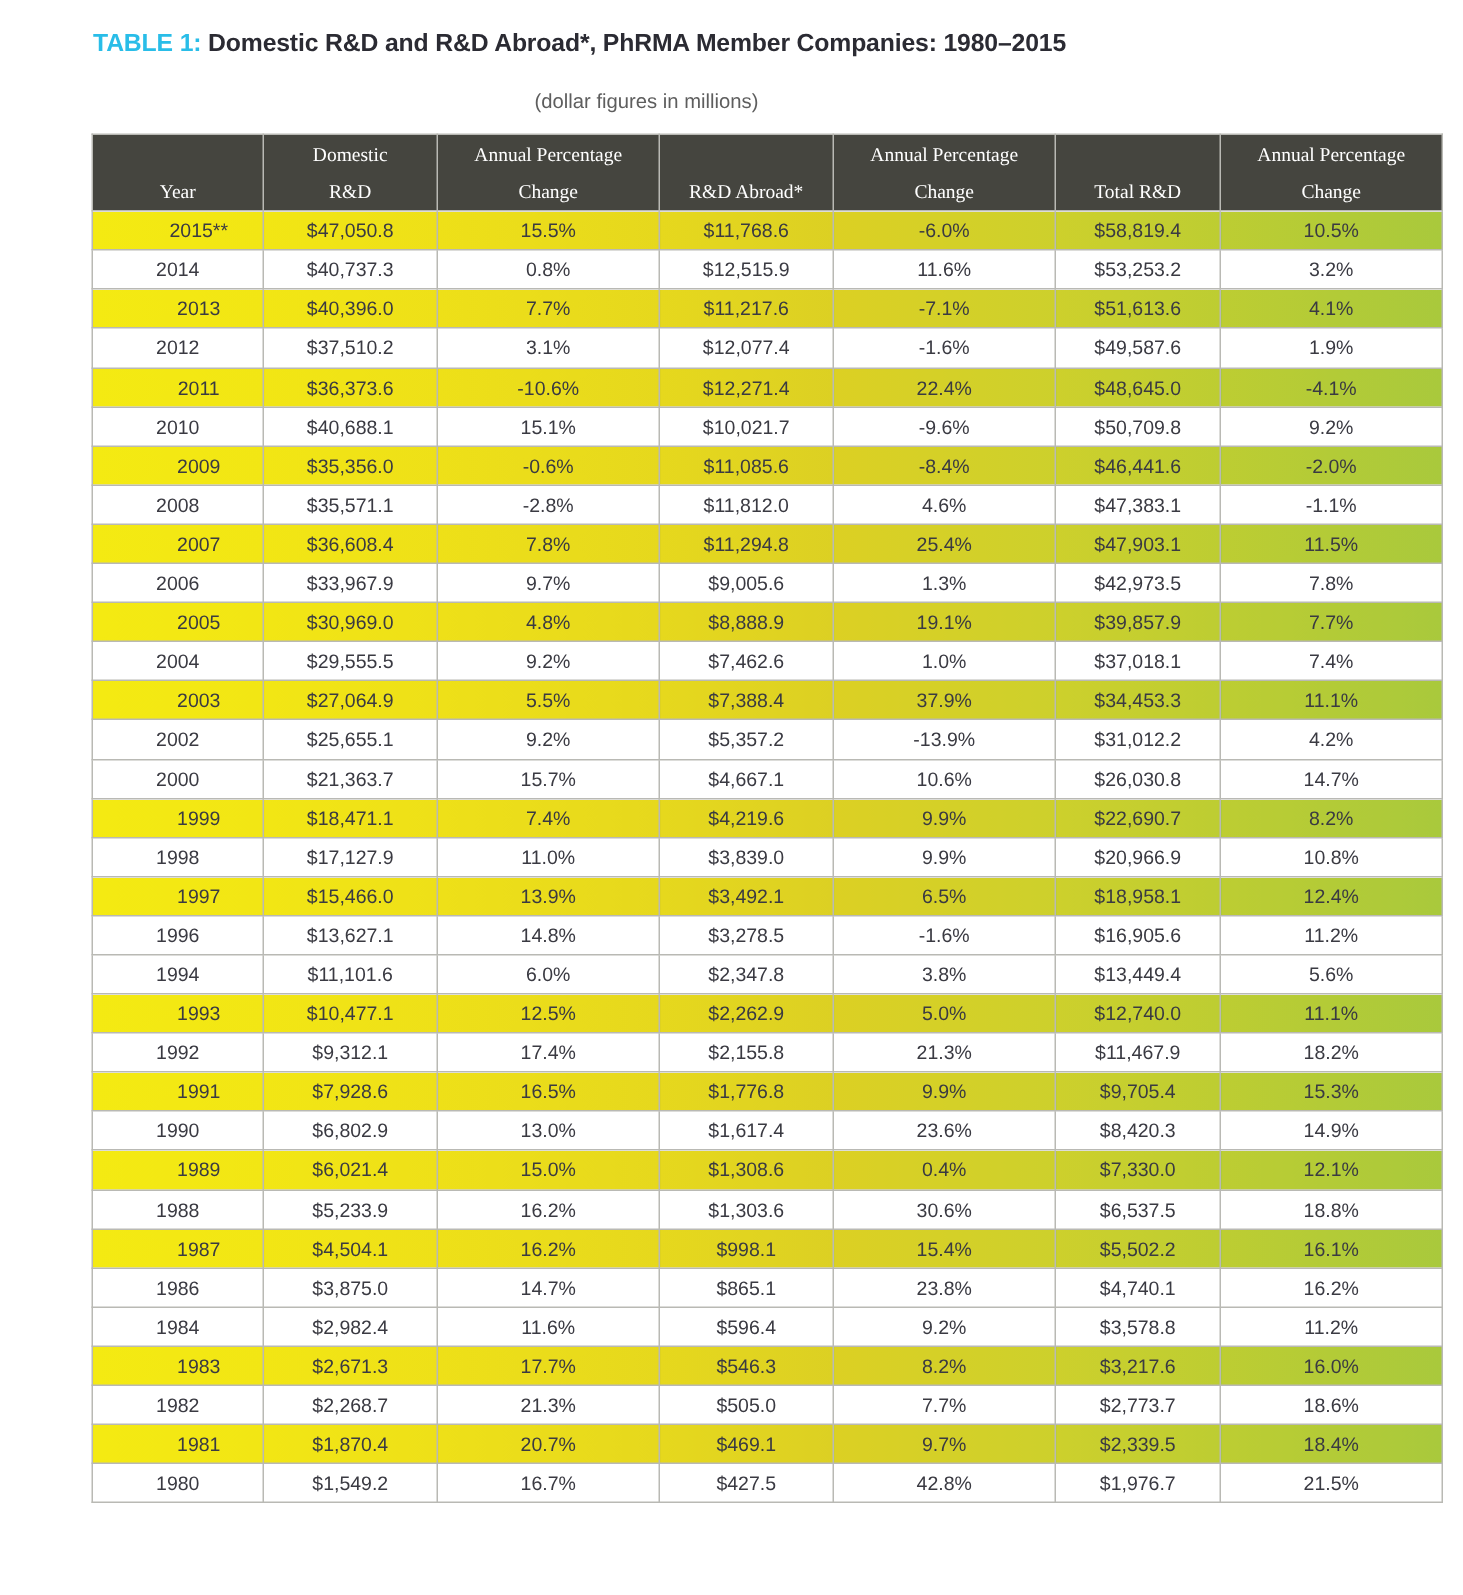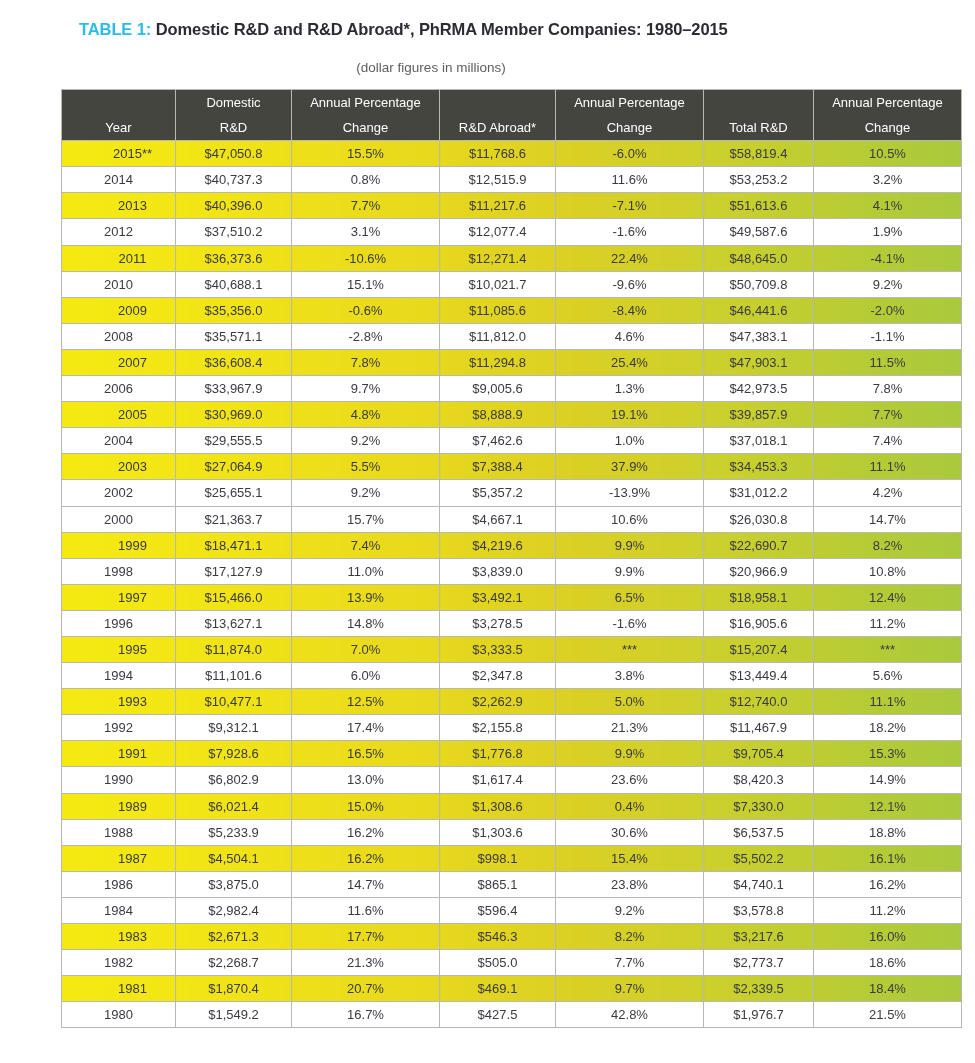--- a/index.html
+++ b/index.html
@@ -18,21 +18,20 @@
     position: relative;
     width: 975px;
     height: 1063px;
     box-sizing: border-box;
     padding: 0;
   }
 
   
   .title-wrap {
     padding: 20px 0 0 62px;
-    margin-left: 17px;
   }
   .table-title {
     font-size: 16.5px;
     font-weight: bold;
     color: #2b2b33;
     letter-spacing: -0.1px;
     white-space: nowrap;
   }
   .table-title .tag {
     color: #29bde8;
@@ -76,20 +75,21 @@
   thead th {
     background: #45453f;
     color: #ffffff;
     font-weight: normal;
     font-size: 13px;
     height: 50px;
     line-height: 16px;
     vertical-align: bottom;
     padding-bottom: 5px;
     border: 1px solid #6d6d66;
+    font-family: Liberation Serif, serif;
   }
   thead th .hl { display: block; }
 
   
   col.c-year   { width: 114px; }
   col.c-dom    { width: 116px; }
   col.c-domp   { width: 148px; }
   col.c-abr    { width: 116px; }
   col.c-abrp   { width: 148px; }
   col.c-tot    { width: 110px; }
@@ -326,29 +326,20 @@
           </tr>
           <tr class="plain">
             <td>1996</td>
             <td>$13,627.1</td>
             <td>14.8%</td>
             <td>$3,278.5</td>
             <td>-1.6%</td>
             <td>$16,905.6</td>
             <td>11.2%</td>
           </tr>
-          <tr class="hi">
-            <td class="h0">1995</td>
-            <td class="h1">$11,874.0</td>
-            <td class="h2">7.0%</td>
-            <td class="h3">$3,333.5</td>
-            <td class="h4">***</td>
-            <td class="h5">$15,207.4</td>
-            <td class="h6">***</td>
-          </tr>
           <tr class="plain">
             <td>1994</td>
             <td>$11,101.6</td>
             <td>6.0%</td>
             <td>$2,347.8</td>
             <td>3.8%</td>
             <td>$13,449.4</td>
             <td>5.6%</td>
           </tr>
           <tr class="hi">

